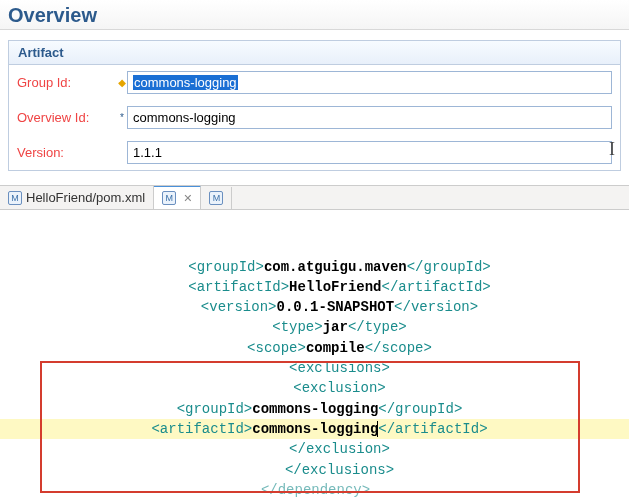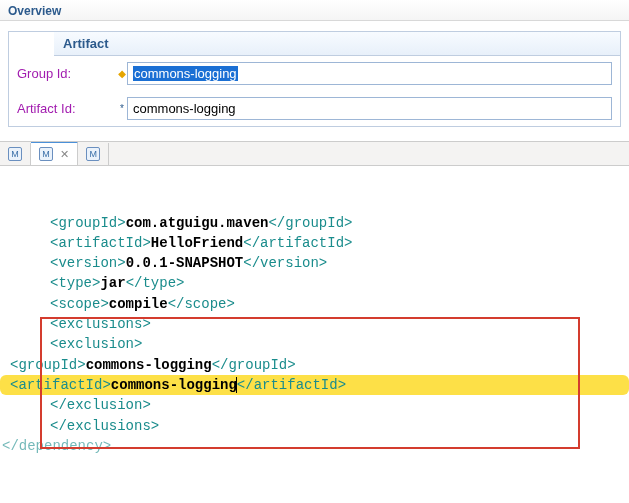--- a/index.html
+++ b/index.html
@@ -5,46 +5,45 @@
   * { box-sizing: border-box; margin: 0; padding: 0; }
   body {
     font-family: "Segoe UI", Tahoma, sans-serif;
     font-size: 13px;
     background: #fff;
     color: #333;
     width: 629px;
   }
   .overview-header {
     color: #2c5a8c;
-    font-size: 12px;
+    font-size: 20px;
     font-weight: bold;
     padding: 4px 8px 2px 8px;
     border-bottom: 1px solid #d8d8d8;
     background: linear-gradient(#fff, #f5f5f5);
   }
   .artifact-panel {
     margin: 10px 8px 0 8px;
     border: 1px solid #bfcde0;
   }
   .artifact-title {
     background: linear-gradient(#f7fbff, #e8f0fa);
     color: #2c5a8c;
     font-weight: bold;
     padding: 4px 9px;
     border-bottom: 1px solid #bfcde0;
-    margin-left: 45px;
   }
   .form-row {
     display: flex;
     align-items: center;
     padding: 6px 8px;
   }
   .form-label {
     width: 100px;
-    color: #a21caf;
+    color: #ef4444;
   }
   .req-hint {
     color: #e6a500;
     font-size: 10px;
     width: 10px;
     text-align: center;
   }
   .req-star {
     color: #2c5a8c;
     font-size: 10px;
@@ -113,29 +112,28 @@
   }
   .code-area {
     font-family: Consolas, "Courier New", monospace;
     font-size: 14px;
     padding: 6px 0 6px 0;
     line-height: 1.45;
     white-space: pre;
     position: relative;
     color: #000;
   }
-  .code-line { padding-left: 10px; }
+  .code-line { padding-left: 10px; text-align: center; }
   .indent1 { padding-left: 50px; }
   .indent2 { padding-left: 50px; }
   .indent3 { }
   .tag-c { color: #1a8c8c; }
   .txt-c { color: #000; font-weight: bold; }
   .highlight-line {
-    background: #fde047;
-    border-radius: 6px;
+    background: #fef9c3;
   }
   .red-box {
     position: absolute;
     border: 2px solid #d43c2e;
     left: 40px;
     top: 151px;
     width: 540px;
     height: 132px;
     pointer-events: none;
   }
@@ -157,30 +155,37 @@
 
   <div class="form-row">
     <span class="form-label">Group Id:</span>
     <span class="req-hint">◆</span>
     <div class="text-input">
       <span class="selected-text">commons-logging</span>
     </div>
   </div>
 
   <div class="form-row">
-    <span class="form-label">Artifact Id:</span>
+    <span class="form-label">Overview Id:</span>
     <span class="req-star">*</span>
     <input class="text-input" value="commons-logging" style="">
   </div>
 
+  <div class="form-row" style="position:relative;">
+    <span class="form-label">Version:</span>
+    <span class="req-star"></span>
+    <input class="text-input" value="1.1.1" style="">
+    <span class="cursor-ibeam" style="position:absolute; left:420px; top:6px;">I</span>
+  </div>
 </div>
 
 <div class="tab-bar">
   <div class="tab">
     <span class="tab-icon">M</span>
+    <span>HelloFriend/pom.xml</span>
   </div>
   <div class="tab active">
     <span class="tab-icon">M</span>
     <span class="close-x">✕</span>
   </div>
   <div class="tab">
     <span class="tab-icon">M</span>
   </div>
 </div>
 

